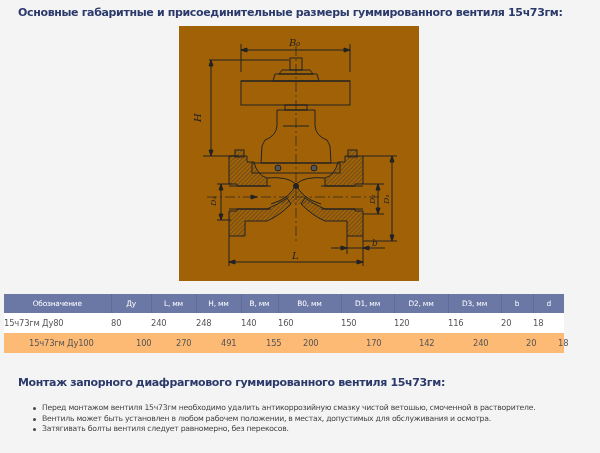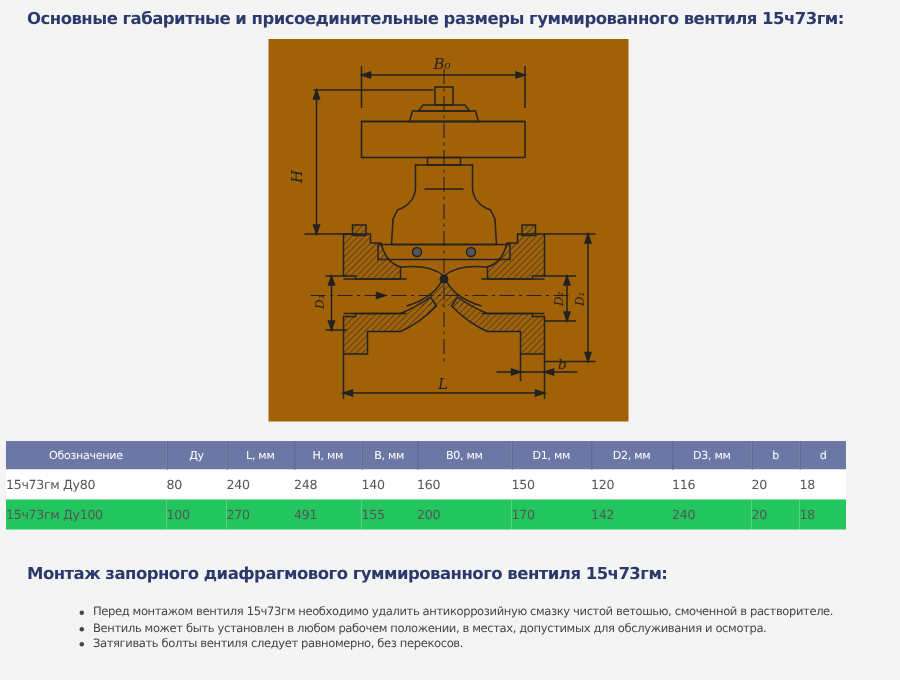--- a/index.html
+++ b/index.html
@@ -61,39 +61,38 @@
     }
     table.dims th:last-child { border-right: none; }
     table.dims td {
       font-size: 8.4px;
       color: #555555;
       height: 20px;
       padding: 0;
       letter-spacing: -0.2px;
     }
     table.dims tr.row-odd td { background: #ffffff; }
-    table.dims tr.row-even td { background: #22c55e; }
+    table.dims tr.row-even td { background: #fdba74; padding-left: 25px; }
     ul.notes {
       position: absolute;
       left: 18px;
       top: 403px;
       margin: 0;
       padding: 0 0 0 16px;
       list-style: none;
       font-family: "DejaVu Sans", sans-serif;
       font-size: 7.7px;
       color: #444444;
       line-height: 10.6px;
       letter-spacing: -0.25px;
     }
     ul.notes li {
       position: relative;
       padding-left: 8px;
       white-space: nowrap;
-      margin-left: 20px;
     }
     ul.notes li .bullet {
       position: absolute;
       left: -1px;
       top: 4px;
       width: 3px;
       height: 3px;
       border-radius: 50%;
       background: #444444;
     }

